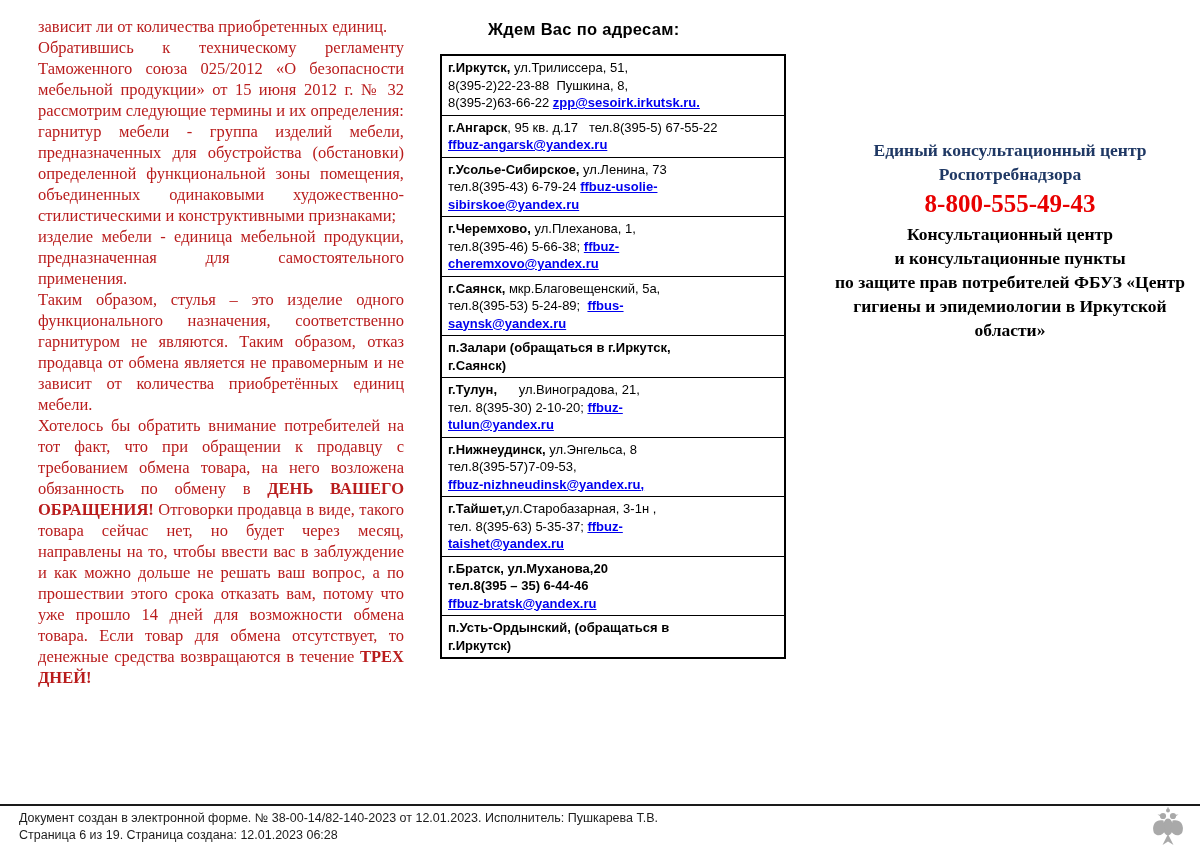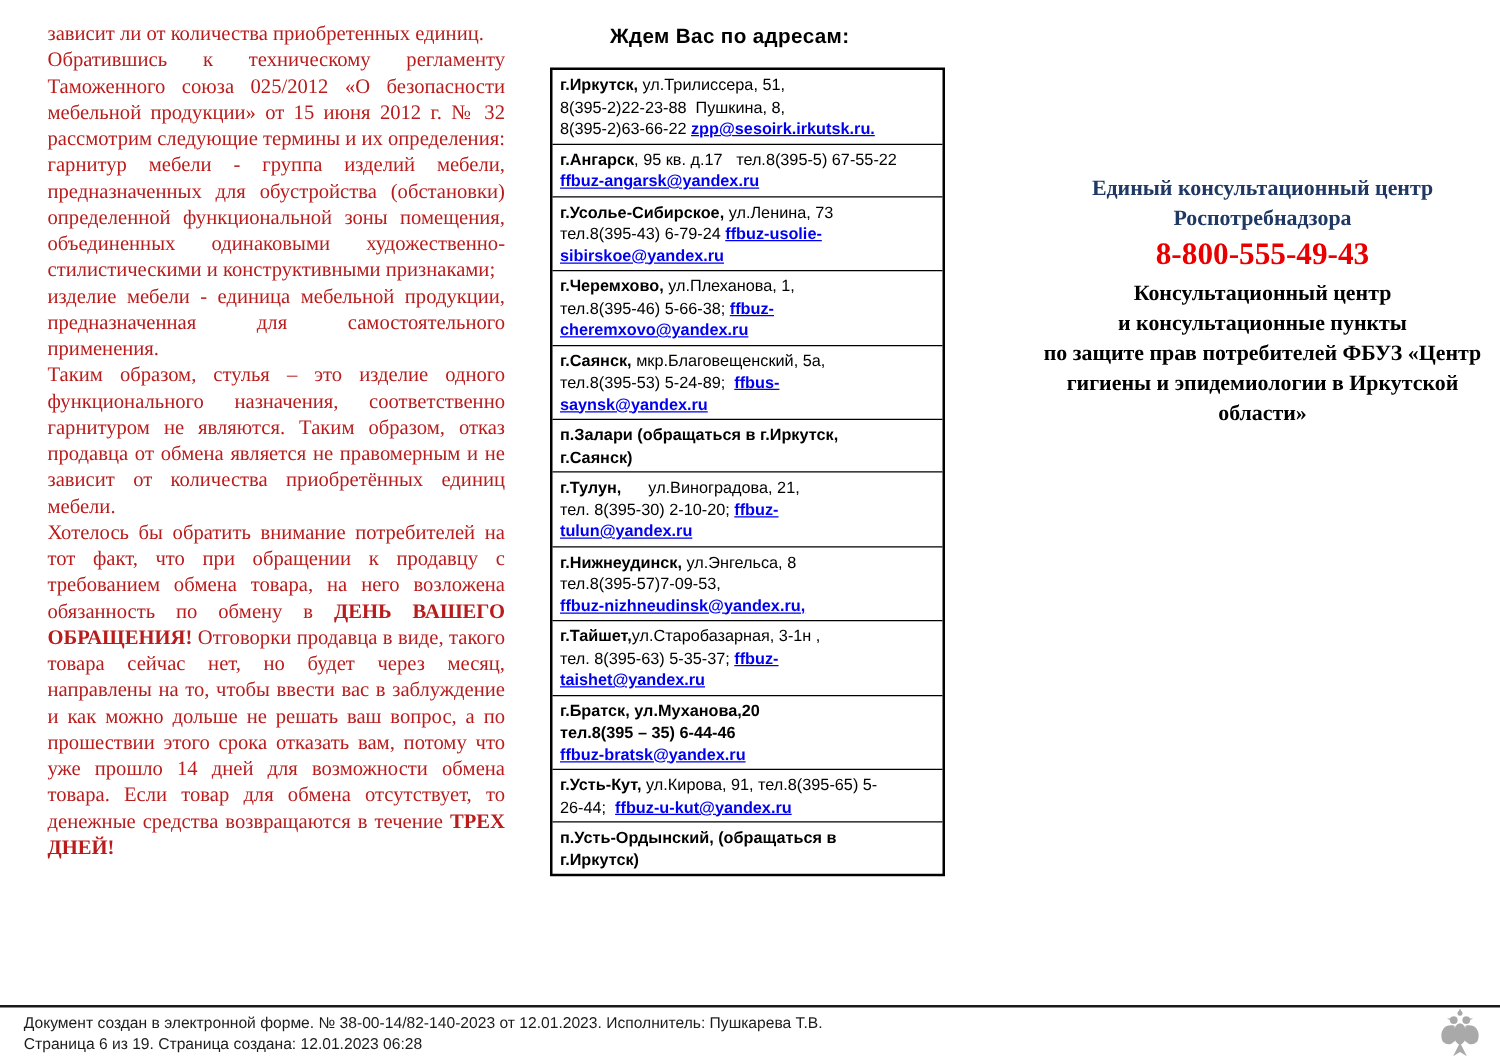--- a/index.html
+++ b/index.html
@@ -20,21 +20,21 @@
   }
   .b { font-weight:bold; }
 
   
   .mid-heading {
     position:absolute; left:456px; top:20px;
     font-family:"Liberation Sans", sans-serif;
     font-weight:bold; font-size:16.5px; letter-spacing:.3px;margin-left:32px;
   }
   .addr-table {
-    position:absolute; left:440px; top:54px; width:316px;
+    position:absolute; left:440px; top:54px; width:346px;
     border:2px solid #000;
     font-family:"Liberation Sans", sans-serif;
     font-size:13px; line-height:17.5px;
   }
   .trow {
     border-bottom:1px solid #000;
     padding:3px 6px;
     white-space:pre-wrap;
   }
   .trow:last-child { border-bottom:none; }
@@ -112,22 +112,20 @@
 tulun@yandex.ru</a></div>
     <div class="trow"><span class="b">г.Нижнеудинск,</span><span> ул.Энгельса, 8
 тел.8(395-57)7-09-53,
 </span><a class="lnk">ffbuz-nizhneudinsk@yandex.ru,</a></div>
     <div class="trow"><span class="b">г.Тайшет,</span><span>ул.Старобазарная, 3-1н ,
 тел. 8(395-63) 5-35-37; </span><a class="lnk">ffbuz-
 taishet@yandex.ru</a></div>
     <div class="trow"><span class="b">г.Братск, ул.Муханова,20
 тел.8(395 – 35) 6-44-46
 </span><a class="lnk">ffbuz-bratsk@yandex.ru</a></div>
-    <div class="trow"><span class="b">г.Усть-Кут,</span><span> ул.Кирова, 91, тел.8(395-65) 5-
-26-44;  </span><a class="lnk">ffbuz-u-kut@yandex.ru</a></div>
     <div class="trow"><span class="b">п.Усть-Ордынский, (обращаться в
 г.Иркутск)</span></div>
   </div>
 
 <div class="right-col">
   <div class="rc-title">Единый консультационный центр
 Роспотребнадзора</div>
   <div class="rc-phone">8-800-555-49-43</div>
   <div class="rc-sub">Консультационный центр
 и консультационные пункты

